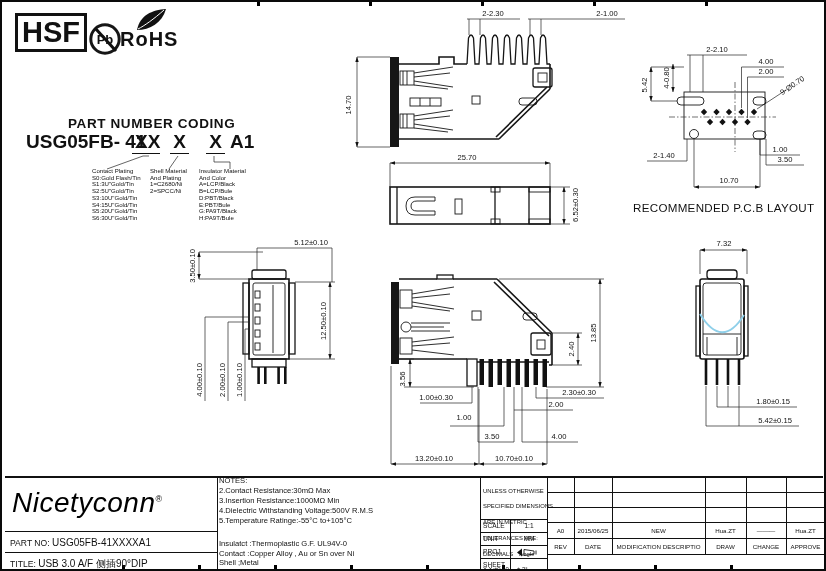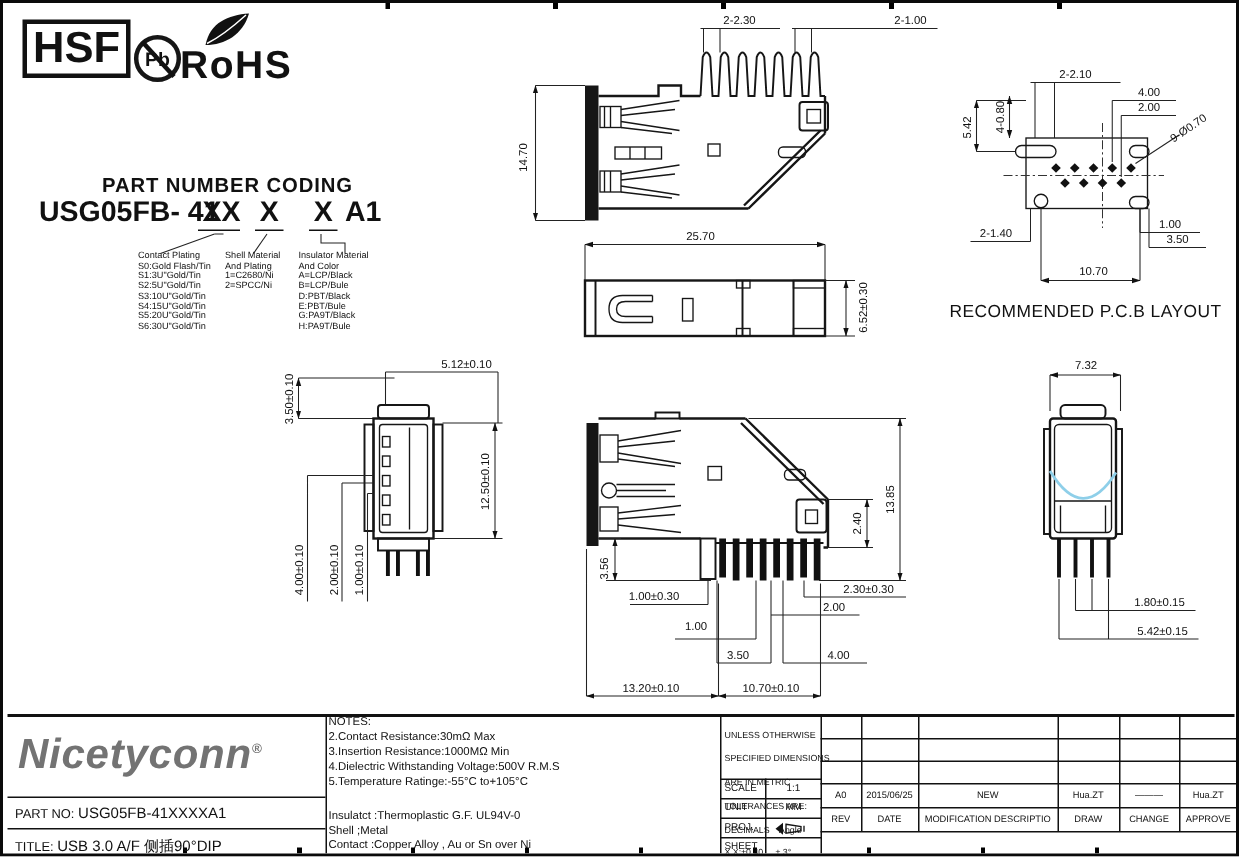--- a/index.html
+++ b/index.html
@@ -13,33 +13,33 @@
   svg text{font-family:"Liberation Sans",sans-serif;fill:#111}
   .dt{font-size:7.6px}
   .o{fill:none;stroke:#161616;stroke-width:1.3}
   .o2{fill:none;stroke:#161616;stroke-width:1.6}
   .t{fill:none;stroke:#161616;stroke-width:0.9}
   .d{fill:none;stroke:#222;stroke-width:0.7}
   .dash{fill:none;stroke:#333;stroke-width:0.7;stroke-dasharray:6 2 1.5 2}
   .fillb{fill:#111;stroke:none}
   .hsf-box{position:absolute;left:13px;top:11px;width:72px;height:39px;border:3.5px solid #111;
            box-sizing:border-box;text-align:center;font-weight:bold;font-size:29px;line-height:33px;letter-spacing:0}
-  .rohs{position:absolute;left:118px;top:26px;font-size:26px;font-weight:bold;letter-spacing:1px}
+  .rohs{position:absolute;left:118px;top:26px;font-size:20px;font-weight:bold;letter-spacing:1px}
   .pnc-head{position:absolute;left:66px;top:114px;font-size:13.5px;font-weight:bold;letter-spacing:.6px}
   .pn-line{position:absolute;left:24px;top:129px;width:260px;height:24px;font-weight:bold;font-size:19px}
   .pn-seg{position:absolute;top:0;text-align:center;border-bottom:1.6px solid #111;padding:0 3px}
   .codecol{position:absolute;font-size:6.1px;line-height:6.7px;letter-spacing:0}
   .notes{position:absolute;left:217px;top:474px;font-size:7.6px;line-height:9.9px;width:262px}
   .mats{position:absolute;left:217px;top:537px;font-size:7.6px;line-height:9.5px;width:284px}
   .tol{position:absolute;left:481px;top:476px;font-size:5.9px;line-height:5.25px;white-space:pre;width:64px}
   .tb-lab{position:absolute;font-size:6.6px}
   .tb-val{position:absolute;font-size:6.6px;text-align:center}
   .rev-cell{position:absolute;font-size:6.2px;text-align:center;line-height:15px;height:15px;overflow:hidden;white-space:nowrap}
-  .brand{position:absolute;left:10px;top:485px;font-size:28px;font-weight:bold;font-style:italic;
-         color:#737373;letter-spacing:0.5px}
+  .brand{position:absolute;left:10px;top:485px;font-size:28px;font-weight:normal;font-style:italic;
+         color:#000000;letter-spacing:0.5px}
   .brand sup{font-size:9px;font-style:normal}
   .pt-row{position:absolute;left:8px;font-size:8.6px;white-space:nowrap}
   .pt-row b{font-size:10px;font-weight:normal}
   .pcb-title{position:absolute;left:631px;top:199px;font-size:11.6px;letter-spacing:.3px;font-weight:500}
   .ticks-b{position:absolute;left:120px;bottom:0;width:640px;height:4px;
            background:repeating-linear-gradient(90deg,#000 0 3px,transparent 3px 76px)}
   .ticks-t{position:absolute;left:255px;top:0;width:460px;height:4px;
            background:repeating-linear-gradient(90deg,#000 0 3px,transparent 3px 112px)}
 </style>
 </head>
@@ -345,22 +345,22 @@
 
   <div class="notes">
     <div>NOTES:</div>
     <div>2.Contact Resistance:30mΩ Max</div>
     <div>3.Insertion Resistance:1000MΩ Min</div>
     <div>4.Dielectric Withstanding Voltage:500V R.M.S</div>
     <div>5.Temperature Ratinge:-55°C to+105°C</div>
   </div>
   <div class="mats">
     <div>Insulatct :Thermoplastic G.F. UL94V-0</div>
+    <div>Contact :Copper Alloy , Au or Sn over Ni</div>
     <div>Shell ;Metal</div>
-    <div>Contact :Copper Alloy , Au or Sn over Ni</div>
   </div>
 
   <div class="tol">
     <div>UNLESS OTHERWISE</div>
     <div>SPECIFIED DIMENSIONS</div>
     <div>ARE IN METRIC</div>
     <div>TOLERANCES ARE:</div>
     <div>DECIMALS    Angle</div>
     <div>X.X:±0.40     ± 3°</div>
     

